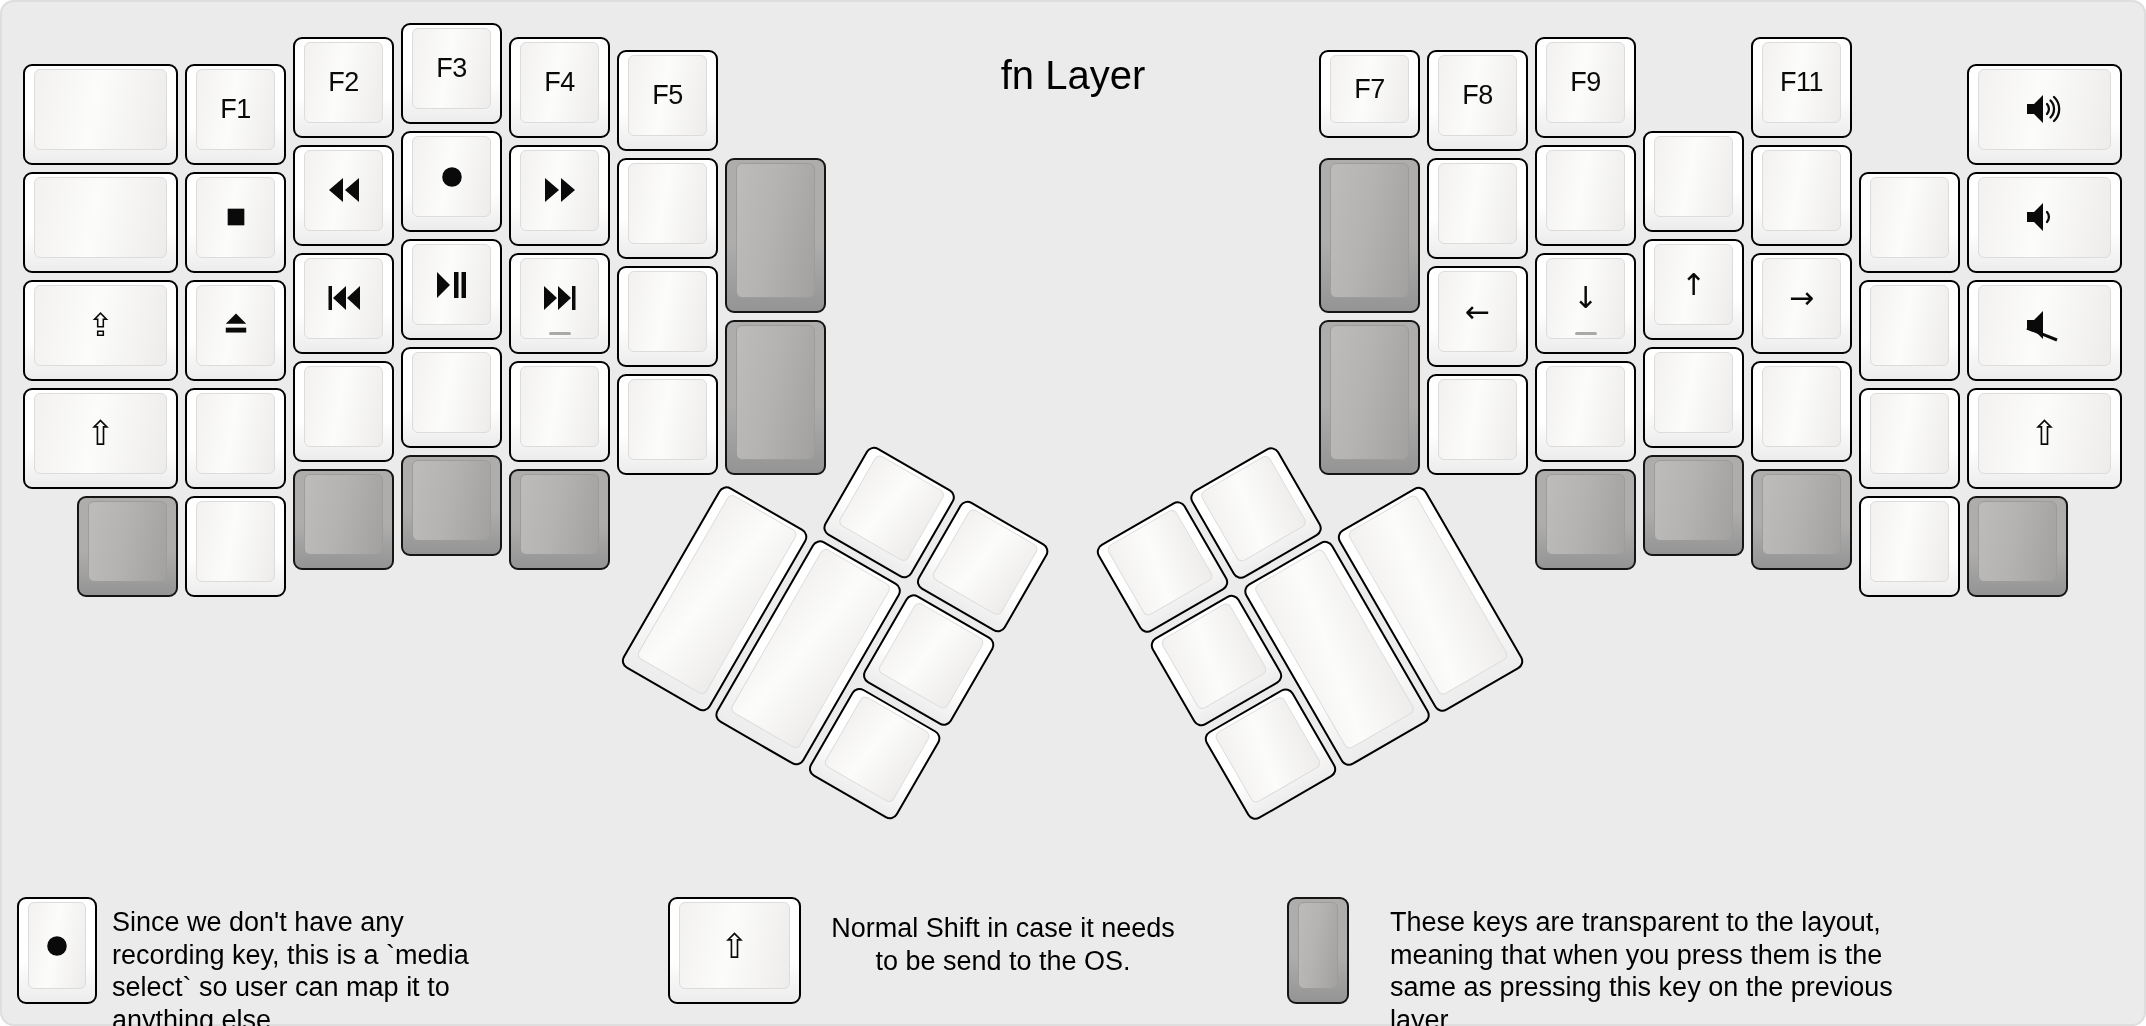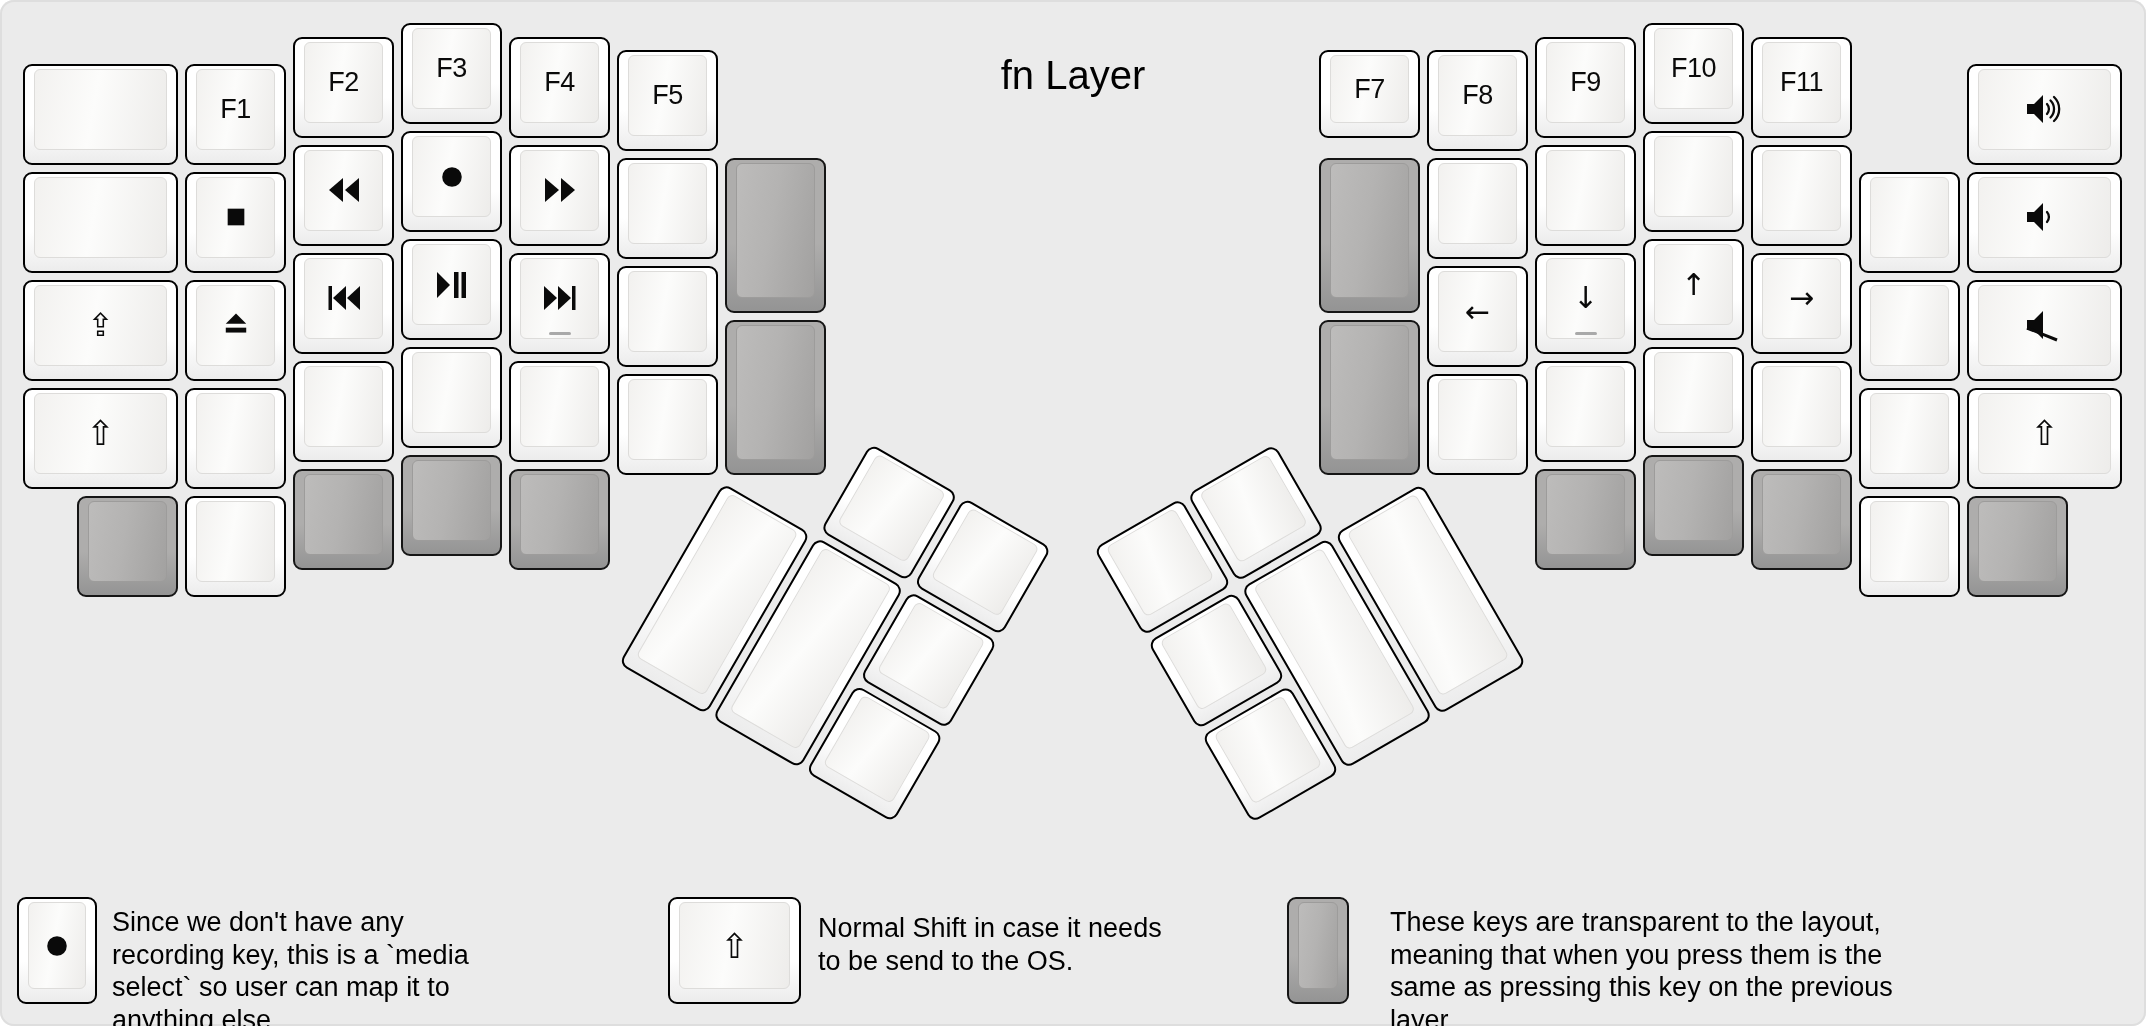--- a/index.html
+++ b/index.html
@@ -274,25 +274,20 @@
       <div class="key" style="left: 1427px; top: 50px; width: 101px; height: 101px;">
         <div class="keytop">
           <span class="label">F8</span>
         </div>
       </div>
       <div class="key" style="left: 1535px; top: 36.5px; width: 101px; height: 101px;">
         <div class="keytop">
           <span class="label">F9</span>
         </div>
       </div>
-      <div class="key" style="left: 1643px; top: 23px; width: 101px; height: 101px;">
-        <div class="keytop">
-          <span class="label">F10</span>
-        </div>
-      </div>
       <div class="key" style="left: 1751px; top: 36.5px; width: 101px; height: 101px;">
         <div class="keytop">
           <span class="label">F11</span>
         </div>
       </div>
       <div class="key" style="left: 1967px; top: 63.5px; width: 155px; height: 101px;">
         <div class="keytop">
           <span style="display: flex;">
             <svg width="42" height="36" viewBox="0 0 42 36">
               <polygon points="3,13 10,13 19,4 19,32 10,23 3,23"></polygon>
@@ -413,19 +408,19 @@
             </svg>
           </span>
         </div>
       </div>
       <div class="note-text" style="left: 112px; top: 906px; width: 410px;">Since we don't have any recording key, this is a `media select` so user can map it to anything else.</div>
       <div class="key" style="left: 668px; top: 897px; width: 133px; height: 107px;">
         <div class="keytop">
           <span class="glyph" style="font-size: 34px;">⇧</span>
         </div>
       </div>
-      <div class="note-text" style="left: 818px; top: 912px; width: 370px;">Normal Shift in case it needs to be send to the OS.</div>
+      <div class="note-text" style="left: 818px; top: 912px; width: 370px; text-align: center;">Normal Shift in case it needs to be send to the OS.</div>
       <div class="key gray" style="left: 1287px; top: 897px; width: 62px; height: 107px;">
         <div class="keytop"></div>
       </div>
       <div class="note-text" style="left: 1390px; top: 906px; width: 560px;">These keys are transparent to the layout, meaning that when you press them is the same as pressing this key on the previous layer.</div>
     </div>
 </div>
 
 </body></html>

